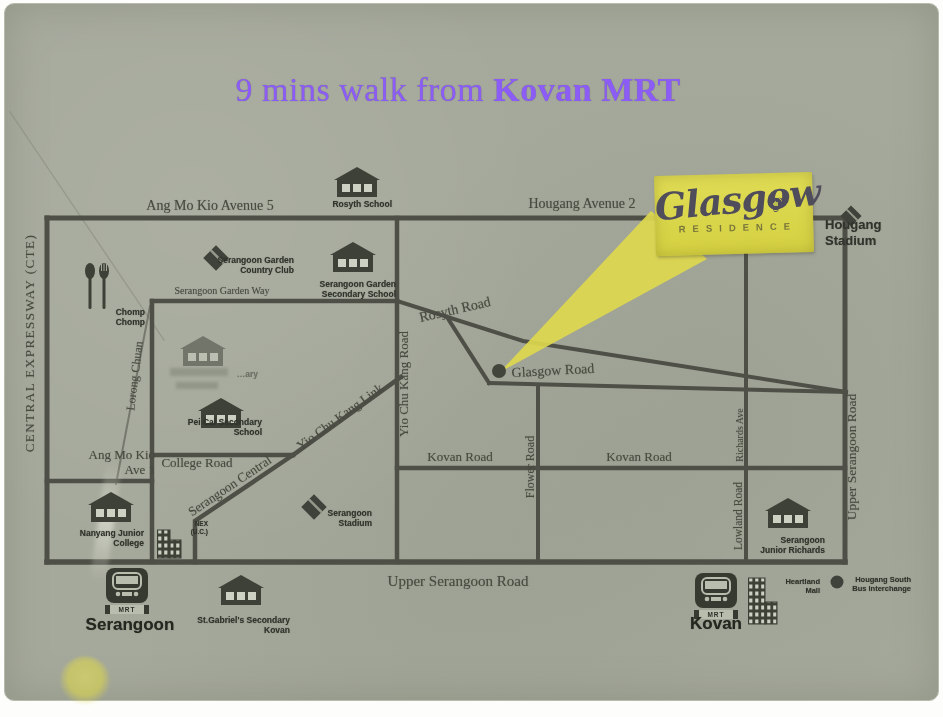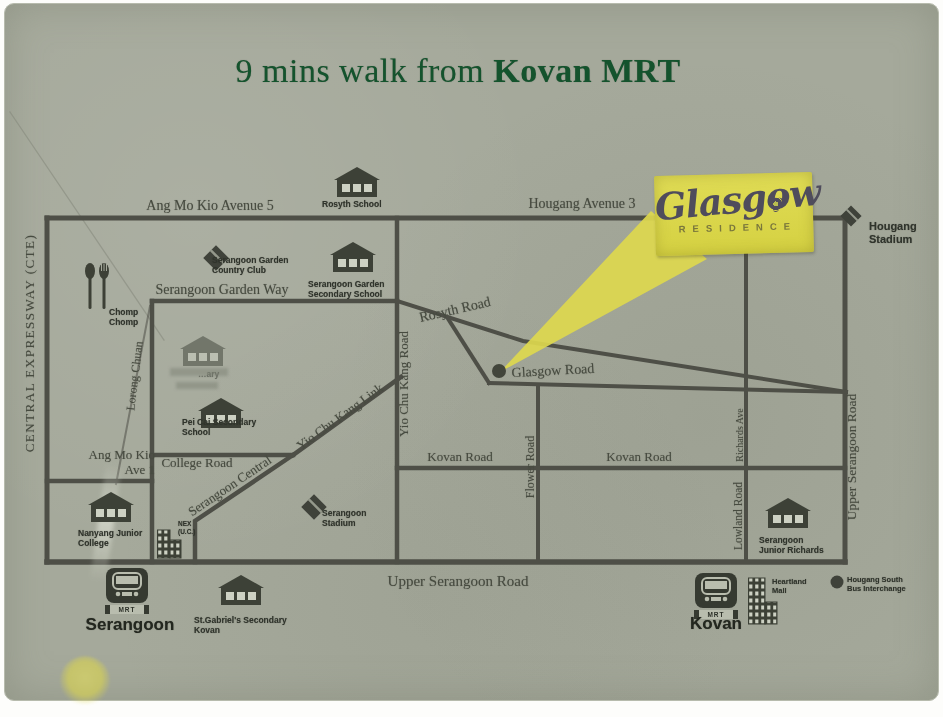--- a/index.html
+++ b/index.html
@@ -12,34 +12,34 @@
       radial-gradient(circle at 75% 60%, rgba(90,94,80,.10), transparent 45%),
       radial-gradient(circle at 45% 85%, rgba(90,94,80,.08), transparent 40%),
       #a5a99b;
     border:1px solid #b7bbad;border-radius:10px;
     box-shadow:inset 0 0 40px rgba(110,114,98,.35);}
   svg.map{position:absolute;left:0;top:0;z-index:2;}
   .streak{position:absolute;left:98px;top:462px;width:16px;height:120px;z-index:3;
     background:linear-gradient(rgba(224,227,214,0),rgba(224,227,214,.65),rgba(224,227,214,0));
     filter:blur(2px);transform:rotate(8deg);}
   
-  .title{position:absolute;left:50%;top:52px;transform:translateX(-53%);z-index:4;
-    font-size:34px;color:#14532d;white-space:nowrap;letter-spacing:.5px;
+  .title{position:absolute;left:50%;top:71px;transform:translateX(-53%);z-index:4;
+    font-size:34px;color:#8b5cf6;white-space:nowrap;letter-spacing:.5px;
     text-shadow:0 0 1px rgba(77,81,70,.55);}
   .title b{font-weight:bold;}
   
   .rl{position:absolute;z-index:4;color:#474b40;white-space:nowrap;
     transform:translate(-50%,-50%) rotate(var(--r,0deg));
     text-shadow:0 0 1px rgba(71,75,64,.45);}
   .rl.caps{letter-spacing:1.5px;}
   .rl.wrap{white-space:normal;text-align:right;line-height:1.15;}
   
   .pl{position:absolute;z-index:4;transform:translate(-50%,-50%);
     font-family:"Liberation Sans",sans-serif;font-weight:bold;font-size:8.5px;
-    color:#30342c;text-align:left;line-height:1.2;
+    color:#30342c;text-align:right;line-height:1.2;
     text-shadow:0 0 1px rgba(48,52,44,.5);}
   .icon{position:absolute;z-index:4;line-height:0;}
   .faded{opacity:.5;filter:blur(.6px);}
   .smudge{position:absolute;z-index:4;background:rgba(120,124,110,.45);filter:blur(1.5px);}
   
   .mrt{position:absolute;z-index:4;width:44px;}
   .mrt .bar{position:absolute;left:0;top:38px;width:44px;height:9px;line-height:9px;
     text-align:center;font-family:"Liberation Sans",sans-serif;font-weight:bold;
     font-size:6.5px;color:#2c3028;letter-spacing:1px;}
   .mrt-name{position:absolute;z-index:4;transform:translate(-50%,-50%);
@@ -93,22 +93,22 @@
       <path d="M150 306 L116 484" stroke-width="2" opacity=".55"></path>
     </g>
     <polygon points="500,372 651,211 707,259" fill="#ddd84e" opacity=".92"></polygon>
     <circle cx="499" cy="371" r="7" fill="#42453b"></circle>
   </svg>
   <div class="streak"></div>
 
   <div class="title"><span>9 mins walk from </span><b>Kovan MRT</b></div>
 
   <div class="rl" style="left:210px;top:206px;font-size:14px">Ang Mo Kio Avenue 5</div>
-  <div class="rl" style="left:582px;top:204px;font-size:14px">Hougang Avenue 3</div>
-  <div class="rl" style="left:222px;top:290px;font-size:14px">Serangoon Garden Way</div>
+  <div class="rl" style="left:582px;top:204px;font-size:14px">Hougang Avenue 2</div>
+  <div class="rl" style="left:222px;top:290px;font-size:10px">Serangoon Garden Way</div>
   <div class="rl" style="left:455px;top:310px;font-size:14px;--r:-13deg">Rosyth Road</div>
   <div class="rl" style="left:553px;top:371px;font-size:14px;--r:-3deg">Glasgow Road</div>
   <div class="rl" style="left:404px;top:384px;font-size:13px;--r:-90deg">Yio Chu Kang Road</div>
   <div class="rl" style="left:340px;top:417px;font-size:13px;--r:-36deg">Yio Chu Kang Link</div>
   <div class="rl" style="left:230px;top:486px;font-size:13px;--r:-34deg">Serangoon Central</div>
   <div class="rl" style="left:197px;top:463px;font-size:13px">College Road</div>
   <div class="rl" style="left:460px;top:457px;font-size:13px">Kovan Road</div>
   <div class="rl" style="left:639px;top:457px;font-size:13px">Kovan Road</div>
   <div class="rl" style="left:530px;top:467px;font-size:12px;--r:-90deg">Flower Road</div>
   <div class="rl" style="left:739px;top:435px;font-size:10px;--r:-90deg">Richards Ave</div>
@@ -289,21 +289,21 @@
       </svg></div>
   <div class="pl" style="left:879px;top:584px;width:64px;font-size:7.5px">Hougang South Bus Interchange</div>
 
   <div class="icon" style="left:840px;top:205px">
     <svg width="22" height="22" viewBox="0 0 22 22">
         <g transform="rotate(45 11 11)">
           <rect x="3.5" y="3.5" width="15" height="15" fill="#3f423a"></rect>
           <rect x="3.5" y="8.5" width="15" height="2" fill="#b9bdae" opacity=".7"></rect>
         </g>
       </svg></div>
-  <div class="pl" style="left:892px;top:233px;width:46px;font-size:11px">Hougang Stadium</div>
+  <div class="pl" style="left:848px;top:233px;width:46px;font-size:13px">Hougang Stadium</div>
 
   <div class="gbox">
     <div class="gscript">Glasgow</div>
     <div class="gflower"></div>
     <div class="gsub">RESIDENCE</div>
   </div>
 
   <div class="stamp"></div>
 </div>
 

